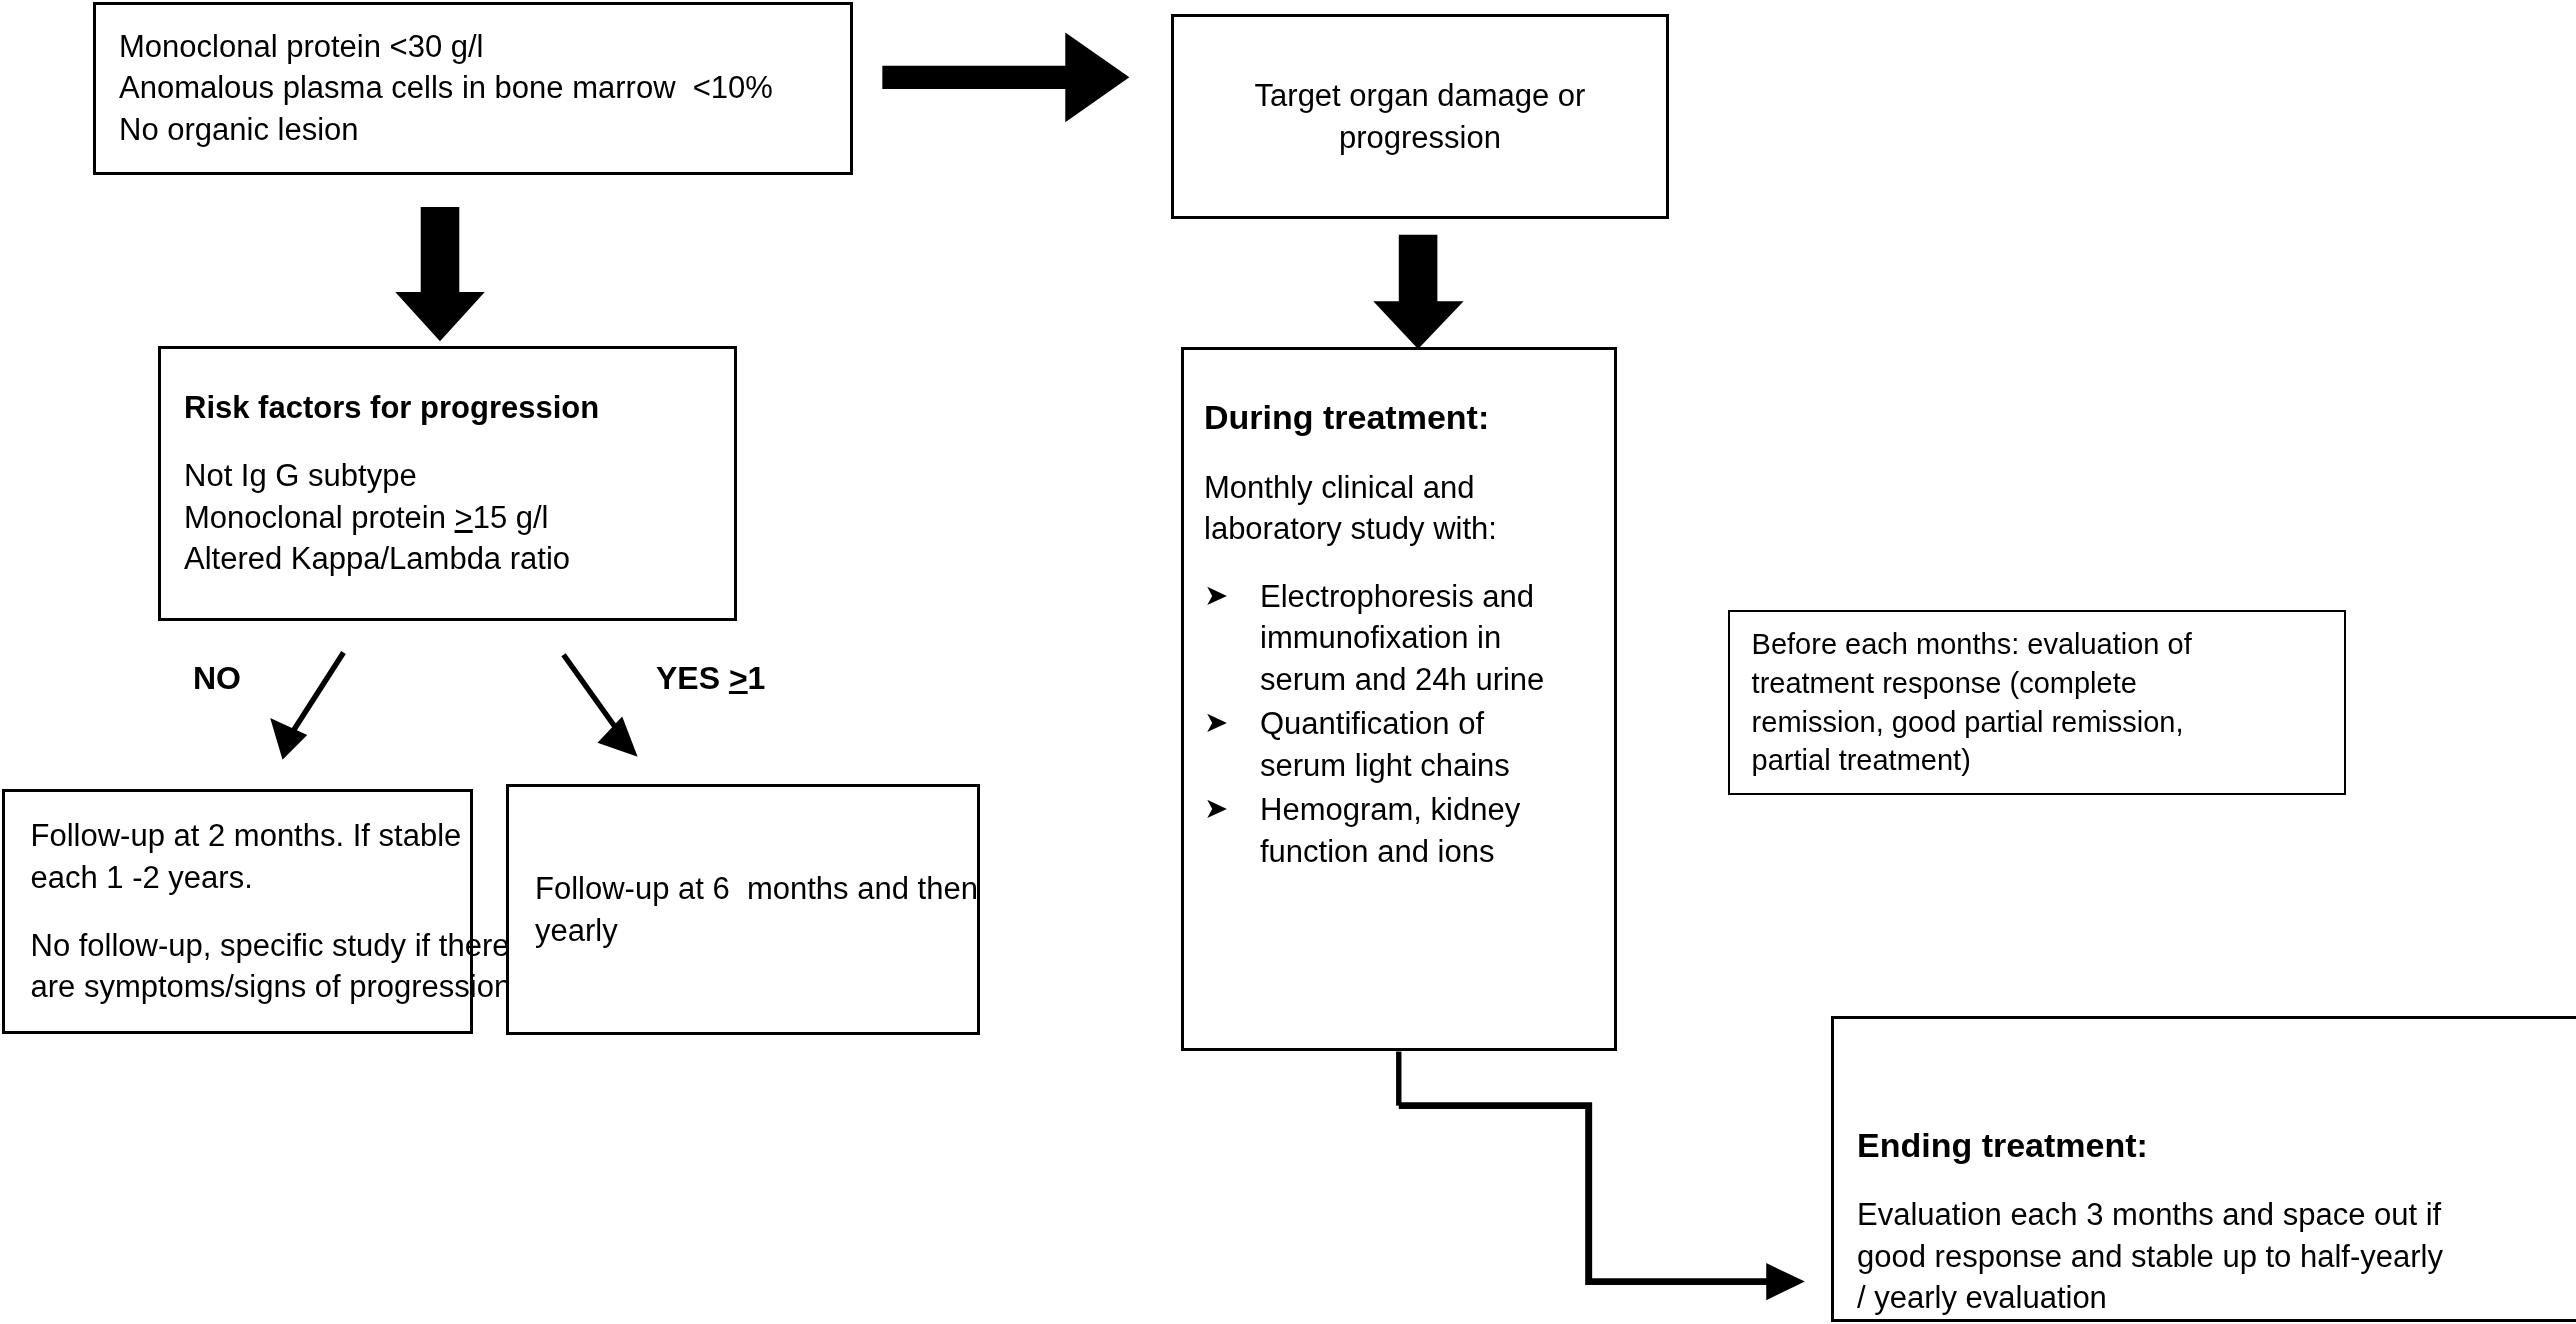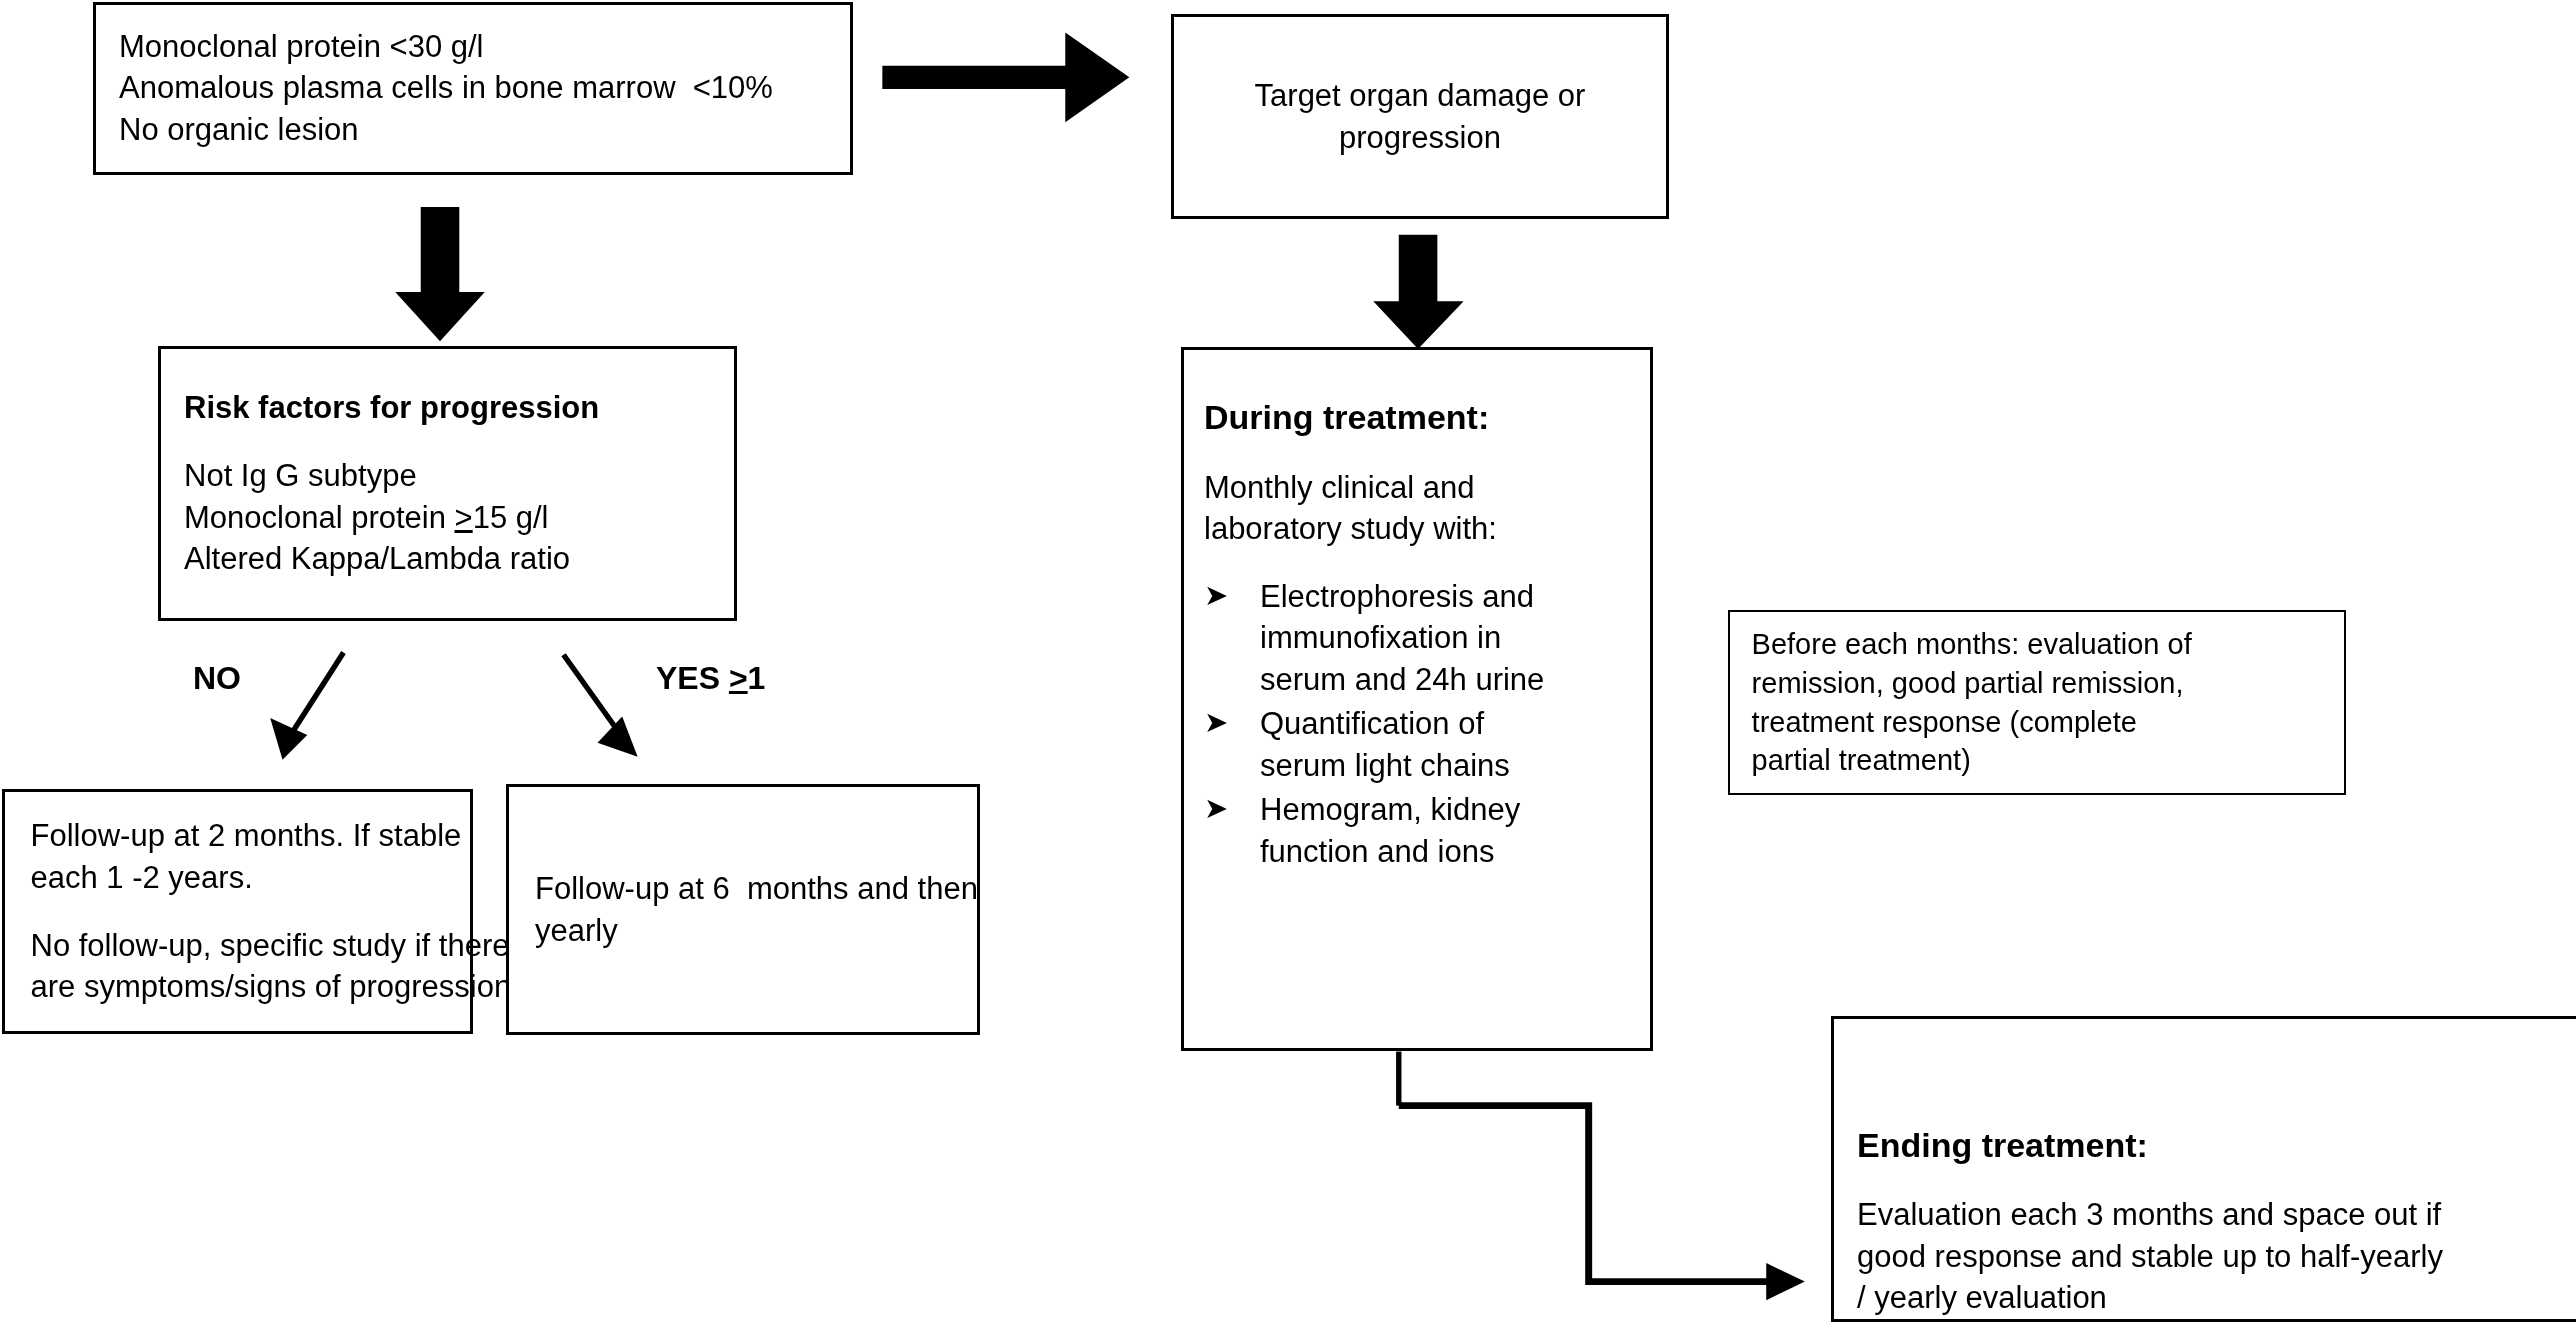--- a/index.html
+++ b/index.html
@@ -157,21 +157,21 @@
     </div>
   </div>
 
   <div class="node thin" style="left:506px; top:784px; width:474px; height:251px;">
     <div class="pad" style="padding:0 26px;">
       <div class="line">Follow-up at 6  months and then</div>
       <div class="line">yearly</div>
     </div>
   </div>
 
-  <div class="node" style="left:1181px; top:347px; width:472px; height:704px; justify-content:flex-start;">
+  <div class="node" style="left:1181px; top:347px; width:436px; height:704px; justify-content:flex-start;">
     <div class="pad" style="padding:45px 20px 0 20px;">
       <div class="line bold" style="font-size:34px;">During treatment:</div>
       <div class="line spacer"></div>
       <div class="line">Monthly clinical and</div>
       <div class="line">laboratory study with:</div>
       <div class="line spacer"></div>
       <ul class="bullets">
         <li>
           <span class="marker">➤</span>
           <span class="btext">Electrophoresis and
@@ -188,22 +188,22 @@
           <span class="btext">Hemogram, kidney
 function and ions</span>
         </li>
       </ul>
     </div>
   </div>
 
   <div class="node thin" style="left:1728px; top:610px; width:618px; height:185px; border-width:2.3px;">
     <div class="pad" style="padding:0 21.6px;">
       <div class="line" style="font-size:29px;">Before each months: evaluation of</div>
+      <div class="line" style="font-size:29px;">treatment response (complete</div>
       <div class="line" style="font-size:29px;">remission, good partial remission,</div>
-      <div class="line" style="font-size:29px;">treatment response (complete</div>
       <div class="line" style="font-size:29px;">partial treatment)</div>
     </div>
   </div>
 
   <div class="node" style="left:1831px; top:1016px; width:819px; height:306px; justify-content:flex-end;">
     <div class="pad" style="padding:40px 23px 0 23px;">
       <div class="line bold" style="font-size:34px;">Ending treatment:</div>
       <div class="line spacer"></div>
       <div class="line">Evaluation each 3 months and space out if</div>
       <div class="line">good response and stable up to half-yearly</div>

